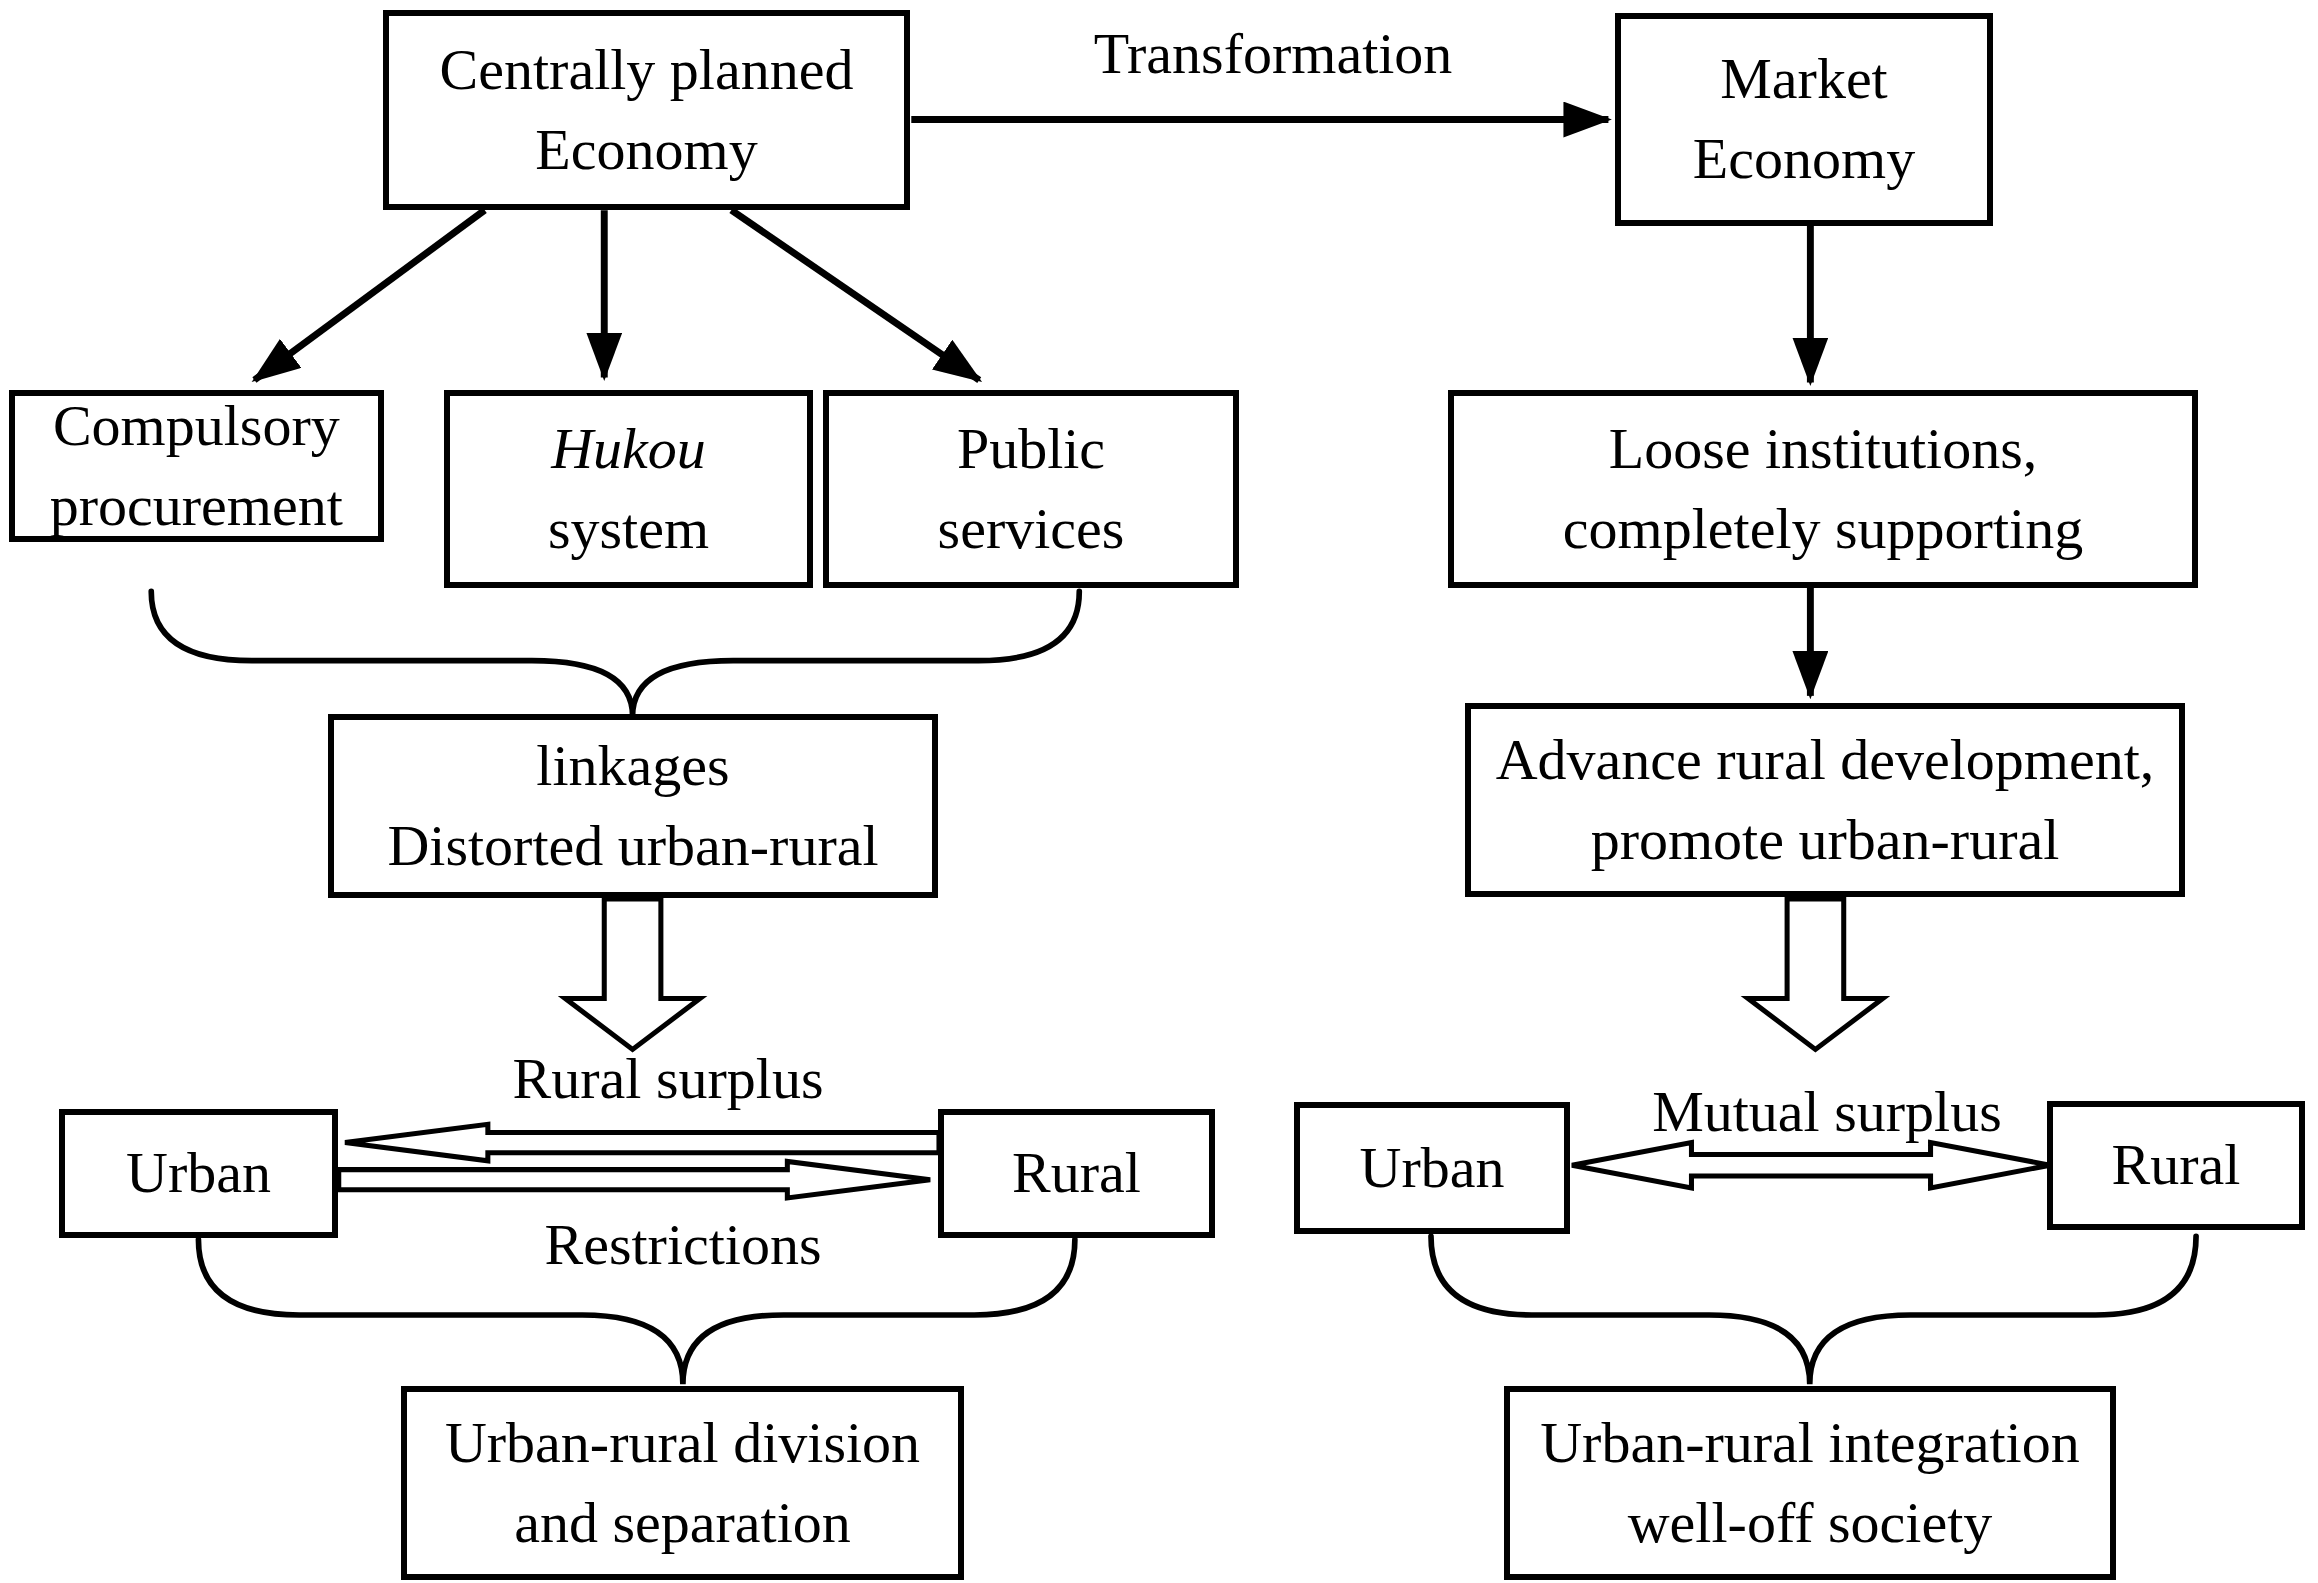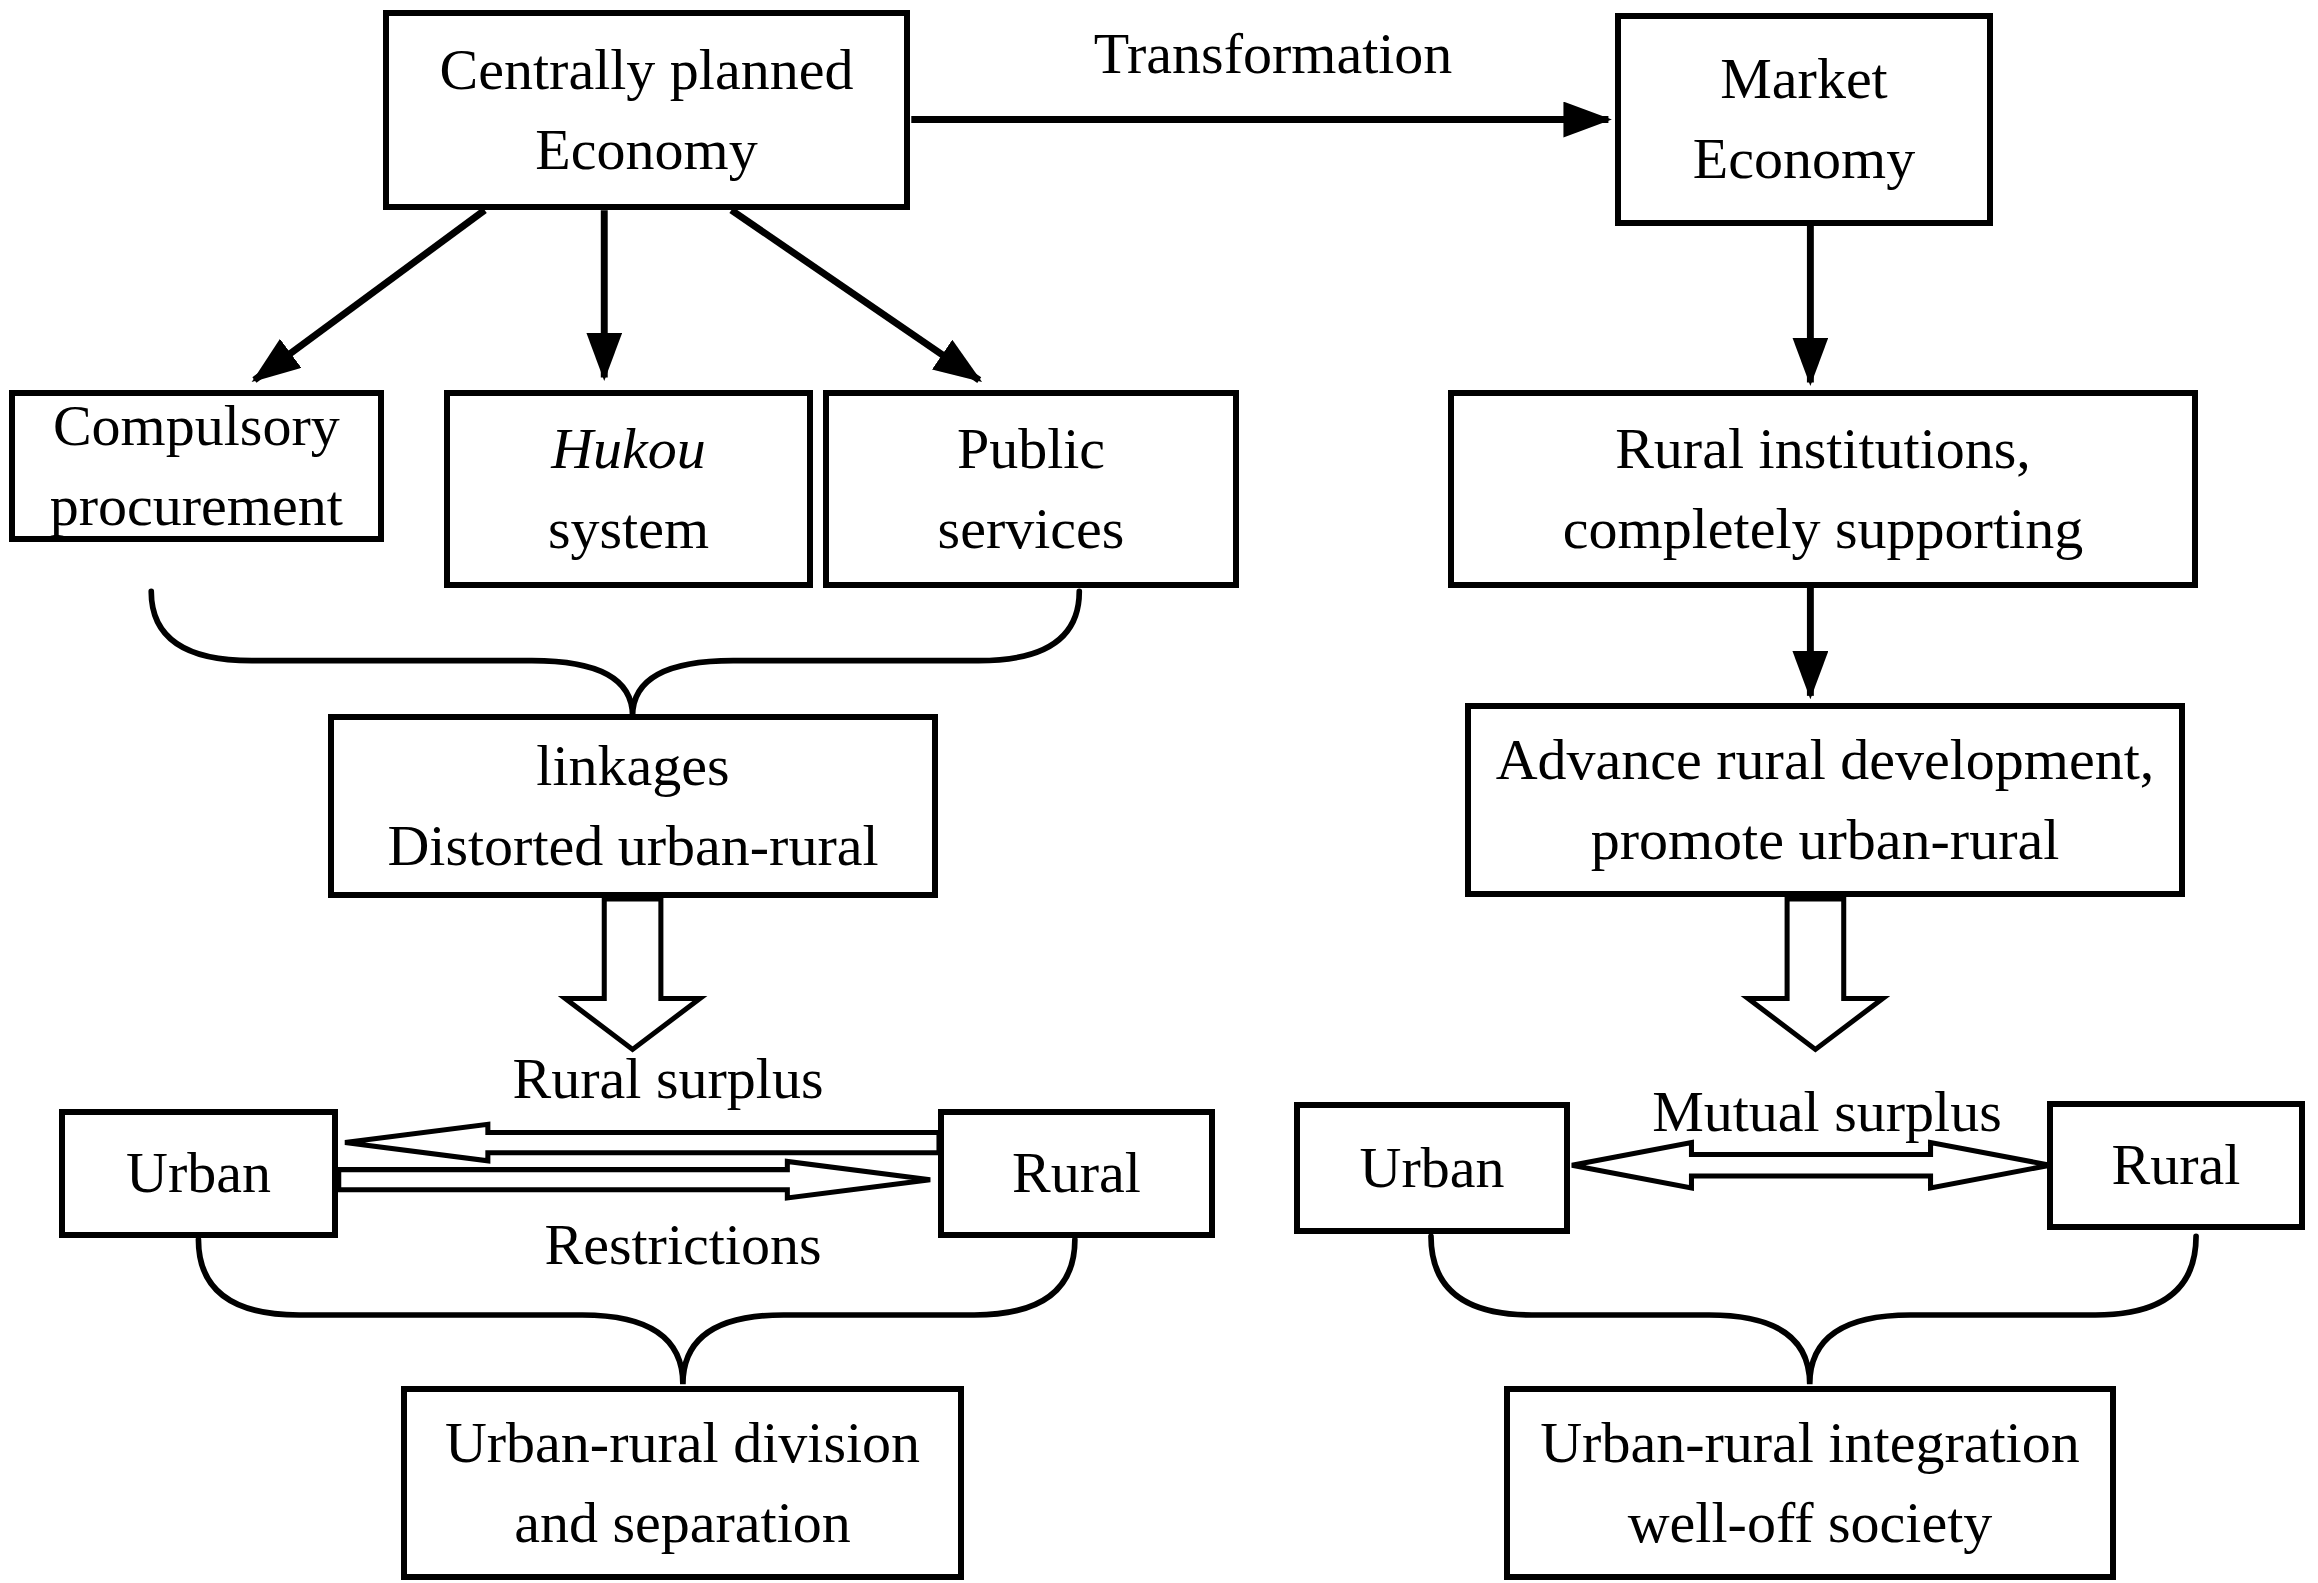--- a/index.html
+++ b/index.html
@@ -85,21 +85,21 @@
     <span class="italic">Hukou</span>
     <span>system</span>
   </div>
 
   <div class="box" style="left:823px;top:390px;width:416px;height:198px">
     <span>Public</span>
     <span>services</span>
   </div>
 
   <div class="box" style="left:1448px;top:390px;width:750px;height:198px">
-    <span>Rural institutions,</span>
+    <span>Loose institutions,</span>
     <span>completely supporting</span>
   </div>
 
   <div class="box" style="left:328px;top:714px;width:610px;height:184px">
     <span>linkages</span>
     <span>Distorted urban-rural</span>
   </div>
 
   <div class="box" style="left:1465px;top:703px;width:720px;height:194px">
     <span>Advance rural development,</span>

